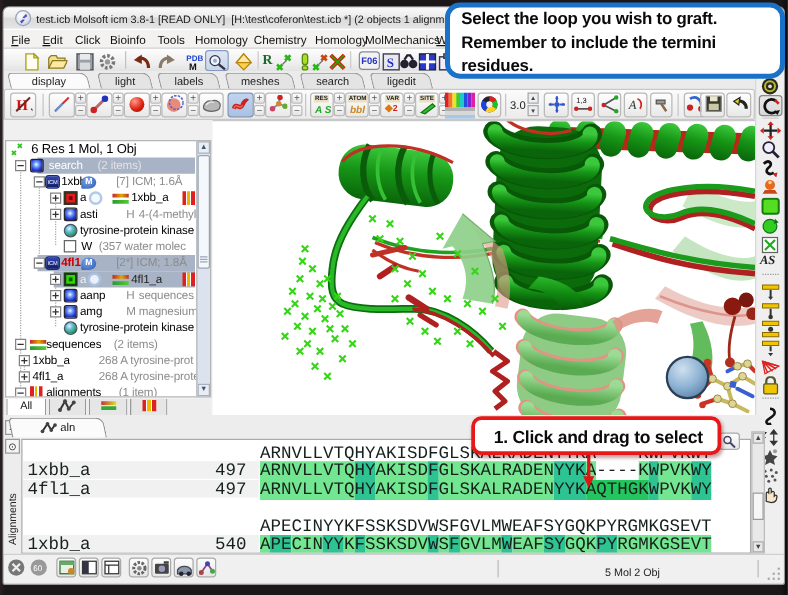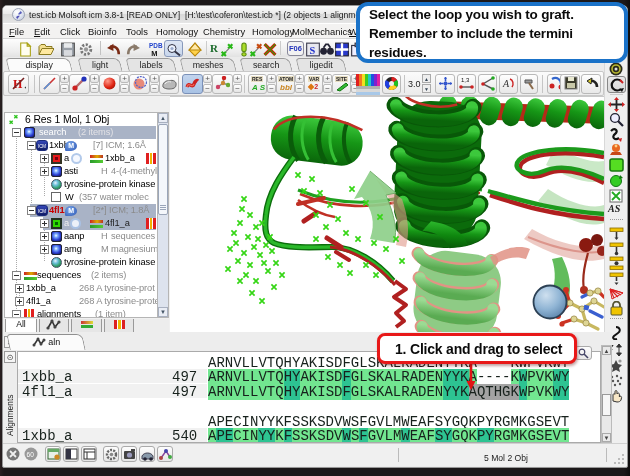--- a/index.html
+++ b/index.html
@@ -50,21 +50,21 @@
 
 #view3d{position:absolute;left:170px;top:96px;width:434px;height:236px;background:#fff;border-top:1px solid #c9c9c9;overflow:hidden;}
 
 #alnpanel{position:absolute;left:3px;top:332px;width:609px;height:111px;background:#ededed;}
 #alntab{position:absolute;left:5px;top:2px;width:76px;height:16px;background:#fbfbfb;border:1px solid #909090;border-bottom:none;border-radius:4px 6px 0 0;transform:skewX(12deg);}
 #alncontent{position:absolute;left:14px;top:19px;width:584px;height:92px;background:#fff;border:1px solid #aaa;font-family:"Liberation Mono",monospace;font-size:14px;overflow:hidden;}
 .seqrow{position:absolute;white-space:pre;color:#17211c;}
 .seqlab{position:absolute;left:0;width:189px;height:14px;background:#f1f1f1;}
 .g{background:#72e690;}
 .c{background:#2dc392;}
-.v{background:#a3a3a3;}
+.v{background:#22c55e;}
 .w{background:#fdfdfd;}
 #alnscroll{position:absolute;left:598px;top:13px;width:11px;height:98px;background:#e8e8e8;border:1px solid #bbb;}
 #alnside{position:absolute;left:0;top:0;width:14px;height:111px;background:#ededed;}
 
 #bottombar{position:absolute;left:3px;top:443px;width:624px;height:23px;background:#f0f0f0;border-top:1px solid #d0d0d0;}
 #statustext{position:absolute;left:400px;top:9px;width:206px;text-align:center;font-size:8.6px;color:#222;}
 .bbtn{position:absolute;top:2px;width:16px;height:16px;border:1px solid #aaa;border-radius:3px;background:linear-gradient(#fdfdfd,#e6e6e6);}
 
 #callout1{position:absolute;left:356px;top:2px;width:272px;height:61px;background:#fff;border:4px solid #1a72c8;border-radius:12px;z-index:50;}
 #callout1 div{margin:0px 0 0 9px;font-size:13.5px;font-weight:bold;color:#0b0b0b;line-height:18.8px;letter-spacing:-0.2px;}

